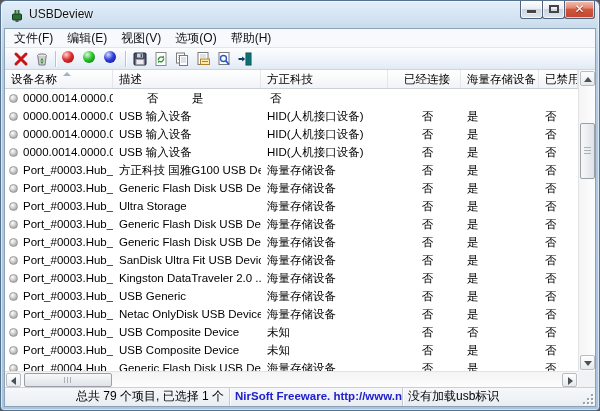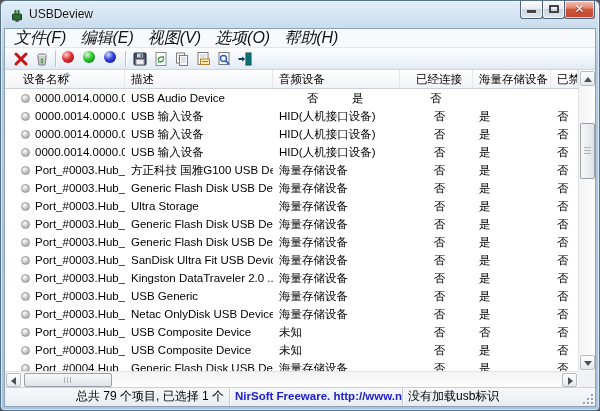--- a/index.html
+++ b/index.html
@@ -34,21 +34,21 @@
   .glyph-close { position:absolute; left:0; top:1px; width:100%; text-align:center; color:#fff; font-size:12px; font-weight:bold; text-shadow:0 1px 1px #7d2015; }
 
   
   .client {
     position:absolute; left:3px; right:3px; top:27px; bottom:3px;
     background:#f0f0f0; border:1px solid #8ba1b7;
     display:flex; flex-direction:column; overflow:hidden;
   }
 
   .menubar { height:19px; background:#f7f9fc; border-bottom:1px solid #e2e7ee; display:flex; align-items:center; padding-left:2px; flex:0 0 auto; }
-  .menu-item { font-size:16px; color:#111; padding:2px 7px; cursor:default;font-style:italic; }
+  .menu-item { font-size:12px; color:#111; padding:2px 7px; cursor:default; }
 
   .toolbar { height:22px; background:linear-gradient(180deg,#fcfdfe 0%,#eef3f9 60%,#e2eaf4 100%); border-bottom:1px solid #ccd6e2; display:flex; align-items:center; padding-left:5px; flex:0 0 auto; }
   .tb-btn { width:21px; height:20px; display:flex; align-items:center; justify-content:center; border-radius:2px; }
   .tb-sep { width:1px; height:16px; background:#b9c4d1; box-shadow:1px 0 0 #fff; margin:0 3px; }
   .icon { display:inline-block; width:16px; height:16px; line-height:0; }
   .ball { width:12px; height:12px; border-radius:50%; display:inline-block; }
   .ball.red   { background: radial-gradient(circle at 35% 30%, #ffd5d5 0%, #e23030 45%, #8c0404 100%); }
   .ball.green { background: radial-gradient(circle at 35% 30%, #d8ffd8 0%, #2fc22f 45%, #046b04 100%); }
   .ball.blue  { background: radial-gradient(circle at 35% 30%, #d5dcff 0%, #3242dd 45%, #040a8c 100%); }
 
@@ -57,21 +57,21 @@
   .lv-header {
     position:absolute; left:0; top:0; right:17px; height:19px;
     background:linear-gradient(180deg,#ffffff 0%,#f8f9fb 50%,#f1f3f6 100%);
     border-bottom:1px solid #cdd2d8; display:flex;
   }
   .hdr-cell { font-size:11.5px; color:#000; line-height:18px; padding-left:6px; border-right:1px solid #e4e6ea; overflow:hidden; white-space:nowrap; position:relative; flex:0 0 auto; }
   .sort-arrow { position:absolute; left:58px; top:2px; width:0; height:0; border-left:4px solid transparent; border-right:4px solid transparent; border-bottom:4px solid #9fb4c8; }
   .lv-rows { position:absolute; left:0; top:19px; right:17px; bottom:16px; overflow:hidden; }
   .lv-row { display:flex; height:18px; background:#fff; }
   .cell { font-size:11.5px; color:#000; line-height:18px; padding-left:6px; white-space:nowrap; overflow:hidden; flex:0 0 auto; }
-  .col-0 { width:108px;margin-left:12px; } .col-1 { width:148px; } .col-2 { width:127px; }
+  .col-0 { width:108px; } .col-1 { width:148px; } .col-2 { width:127px; }
   .col-3 { width:73px;text-align:center; }  .col-4 { width:78px; }
   .col-5 { width:auto; flex:1 1 auto; }
   .cell.col-0 { padding-left:4px; display:flex; align-items:center; }
   .dev-ball { width:9px; height:9px; border-radius:50%; flex:0 0 auto; margin-right:5px;
     background: radial-gradient(circle at 35% 30%, #ffffff 0%, #cfcfcf 45%, #8e8e8e 100%); border:1px solid #9a9a9a; }
   .cell-text { overflow:hidden; white-space:nowrap; }
 
   
   .vscroll { position:absolute; top:0; right:0; bottom:16px; width:17px; background:linear-gradient(90deg,#f4f4f4,#fdfdfd); border-left:1px solid #e3e3e3; }
   .hscroll { position:absolute; left:0; right:17px; bottom:0; height:16px; background:linear-gradient(180deg,#f4f4f4,#fdfdfd); border-top:1px solid #e3e3e3; }
@@ -214,33 +214,32 @@
               <path d="M5.2 5.5 L8.2 8 L5.2 10.5 z" fill="#123a6b"></path>
             </svg></span>
         </div>
       </div>
 
     <div class="listview">
       <div class="lv-header">
 
       <div class="hdr-cell col-0">设备名称</div>
           <div class="hdr-cell col-1">描述</div>
-          <div class="hdr-cell col-2">音频设备</div>
+          <div class="hdr-cell col-2">方正科技</div>
           <div class="hdr-cell col-3">已经连接</div>
           <div class="hdr-cell col-4">海量存储设备</div>
           <div class="hdr-cell col-5">已禁用</div>
           <span class="sort-arrow"></span>
         </div>
       <div class="lv-rows">
           <div class="lv-row">
             <div class="cell col-0">
               <span class="dev-ball"></span>
               <span class="cell-text">0000.0014.0000.011....</span>
             </div>
-            <div class="cell col-1">USB Audio Device</div>
             <div class="cell col-3">否</div>
             <div class="cell col-4">是</div>
             <div class="cell col-5">否</div>
           </div>
           <div class="lv-row">
             <div class="cell col-0">
               <span class="dev-ball"></span>
               <span class="cell-text">0000.0014.0000.011....</span>
             </div>
             <div class="cell col-1">USB 输入设备</div>

